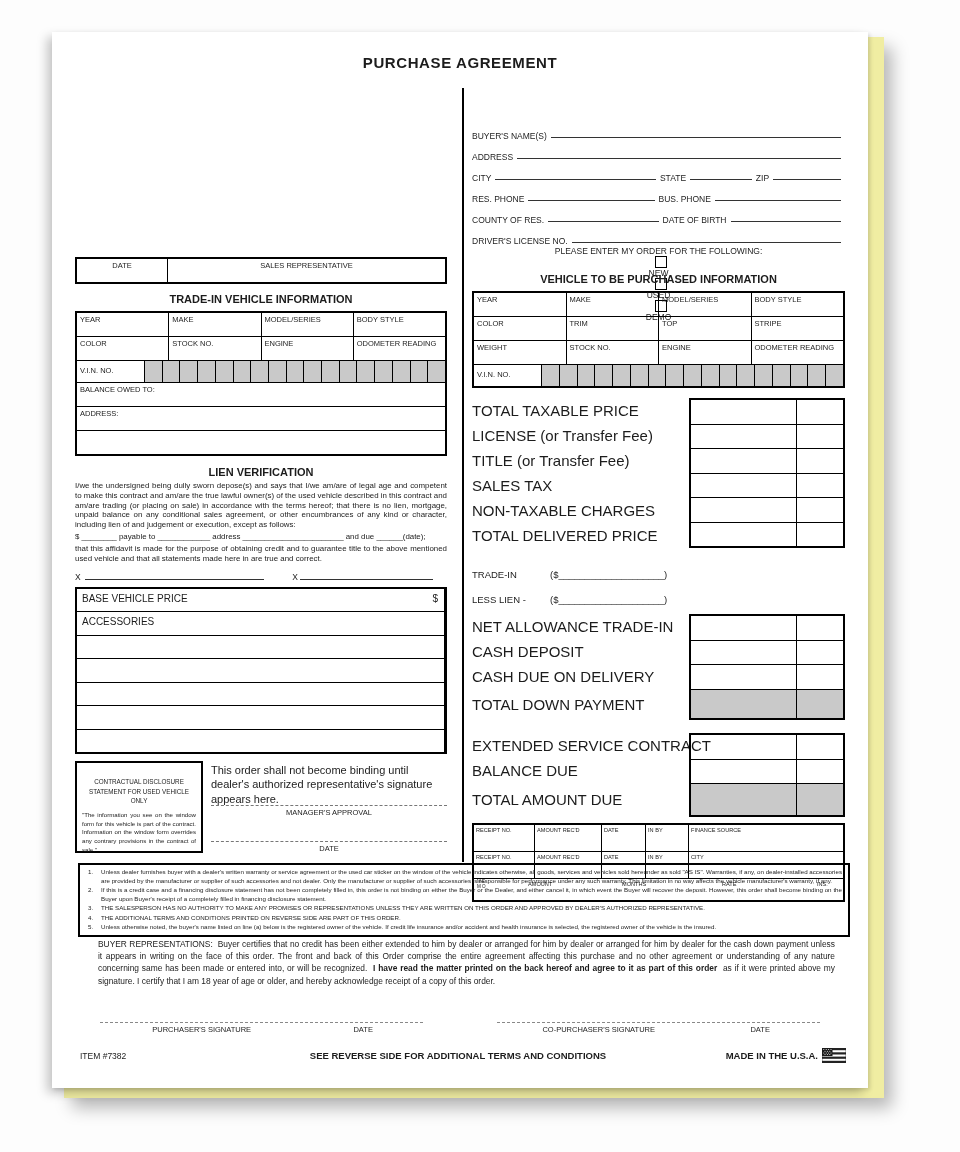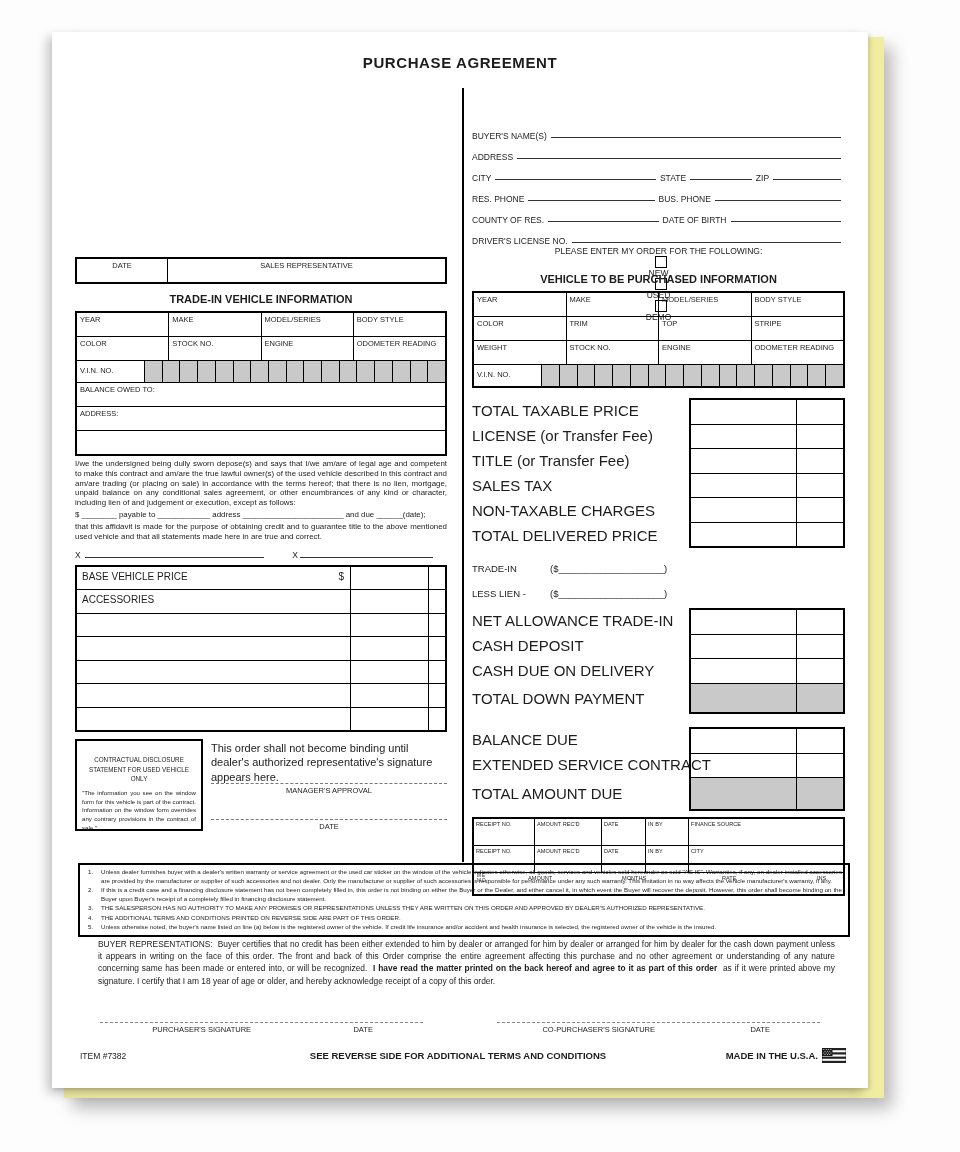--- a/index.html
+++ b/index.html
@@ -34,21 +34,21 @@
   .wide{height:21px;border-bottom:1.5px solid #000;font-size:7.5px;padding:2px 0 0 3px;}
   .wide:last-child{border-bottom:none;}
   .lien-title{margin-top:10px;}
   .lien-p{font-size:7.9px;line-height:1.24;text-align:justify;margin-top:3px;}
   .lien-blank{font-size:7.9px;margin-top:2px;white-space:nowrap;overflow:hidden;}
   .xrow{display:flex;margin-top:8px;font-size:8.5px;align-items:flex-end;}
   .xrow .x2{margin-left:18px;}
   .xrow .bl1{flex:1.35;border-bottom:1px solid #333;margin:0 10px 2px 4px;}
   .xrow .bl2{flex:1;border-bottom:1px solid #333;margin:0 14px 2px 2px;}
   .price-table{border:2px solid #000;margin-top:5px;}
-  .prow{display:flex;height:22.5px;border-bottom:1.5px solid #000;}
+  .prow{display:flex;height:22.5px;border-bottom:1.5px solid #000;flex-direction:column;}
   .prow:last-child{border-bottom:none;}
   .pdesc{flex:1;display:flex;justify-content:space-between;font-size:10px;padding:4px 6px 0 5px;border-right:1.5px solid #000;}
   .pamt{width:77px;border-right:1.5px solid #000;}
   .pcents{width:16px;}
   .bottom-left{display:flex;margin-top:7px;}
   .disc-box{width:114px;border:2.5px solid #000;padding:14px 5px 4px 5px;flex:none;height:70px;}
   .disc-title{font-size:6.3px;text-align:center;line-height:1.5;margin-bottom:6px;}
   .disc-body{font-size:6.1px;text-align:justify;line-height:1.4;}
   .binding{flex:1;margin-left:8px;position:relative;}
   .binding-text{font-size:11px;line-height:1.3;padding-top:2px;}
@@ -146,20 +146,21 @@
             <div class="vincell"></div>
             <div class="vincell"></div>
             <div class="vincell"></div>
             <div class="vincell"></div>
         </div>
         <div class="wide">BALANCE OWED TO:</div>
         <div class="wide">ADDRESS:</div>
         <div class="wide"></div>
       </div>
 
+      <div class="seclabel lien-title">LIEN VERIFICATION</div>
       <div class="lien-p">I/we the undersigned being dully sworn depose(s) and says that I/we am/are of legal age and competent to make this contract and am/are the true lawful owner(s) of the used vehicle described in this contract and am/are trading (or placing on sale) in accordance with the terms hereof; that there is no lien, mortgage, unpaid balance on any conditional sales agreement, or other encumbrances of any kind or character, including lien of and judgement or execution, except as follows:</div>
       <div class="lien-blank">$ ________ payable to ____________ address _______________________ and due ______(date);</div>
       <div class="lien-p">that this affidavit is made for the purpose of obtaining credit and to guarantee title to the above mentioned used vehicle and that all statements made here in are true and correct.</div>
 
       <div class="xrow">
         <span>X</span>
         <span class="bl1"></span>
         <span class="x2">X</span>
         <span class="bl2"></span>
       </div>
@@ -336,21 +337,21 @@
               <div class="chg-amt"></div>
               <div class="chg-cent"></div>
             </div>
           <div class="chg-cell h25">
               <div class="chg-amt"></div>
               <div class="chg-cent"></div>
             </div>
         </div>
       </div>
 
-      <div class="paren-row" style="margin-top:8px;">
+      <div class="paren-row" style="margin-top:14px;">
         <span class="lbl">TRADE-IN</span>
         <span>($____________________)</span>
       </div>
       <div class="paren-row">
         <span class="lbl">LESS LIEN -</span>
         <span>($____________________)</span>
       </div>
 
       <div class="chg-block" style="margin-top:2px;">
         <div class="chg-label">NET ALLOWANCE TRADE-IN</div>
@@ -373,22 +374,22 @@
           <div class="chg-cell h30">
               <div class="chg-amt grayed"></div>
               <div class="chg-cent grayed"></div>
             </div>
         </div>
       </div>
 
       <div class="spacer14"></div>
 
       <div class="chg-block" style="margin-top:0;">
+        <div class="chg-label">EXTENDED SERVICE CONTRACT</div>
         <div class="chg-label">BALANCE DUE</div>
-        <div class="chg-label">EXTENDED SERVICE CONTRACT</div>
         <div class="chg-label" style="height:32px;">TOTAL AMOUNT DUE</div>
         <div class="chg-box">
           <div class="chg-cell h25">
               <div class="chg-amt"></div>
               <div class="chg-cent"></div>
             </div>
           <div class="chg-cell h25">
               <div class="chg-amt"></div>
               <div class="chg-cent"></div>
             </div>

